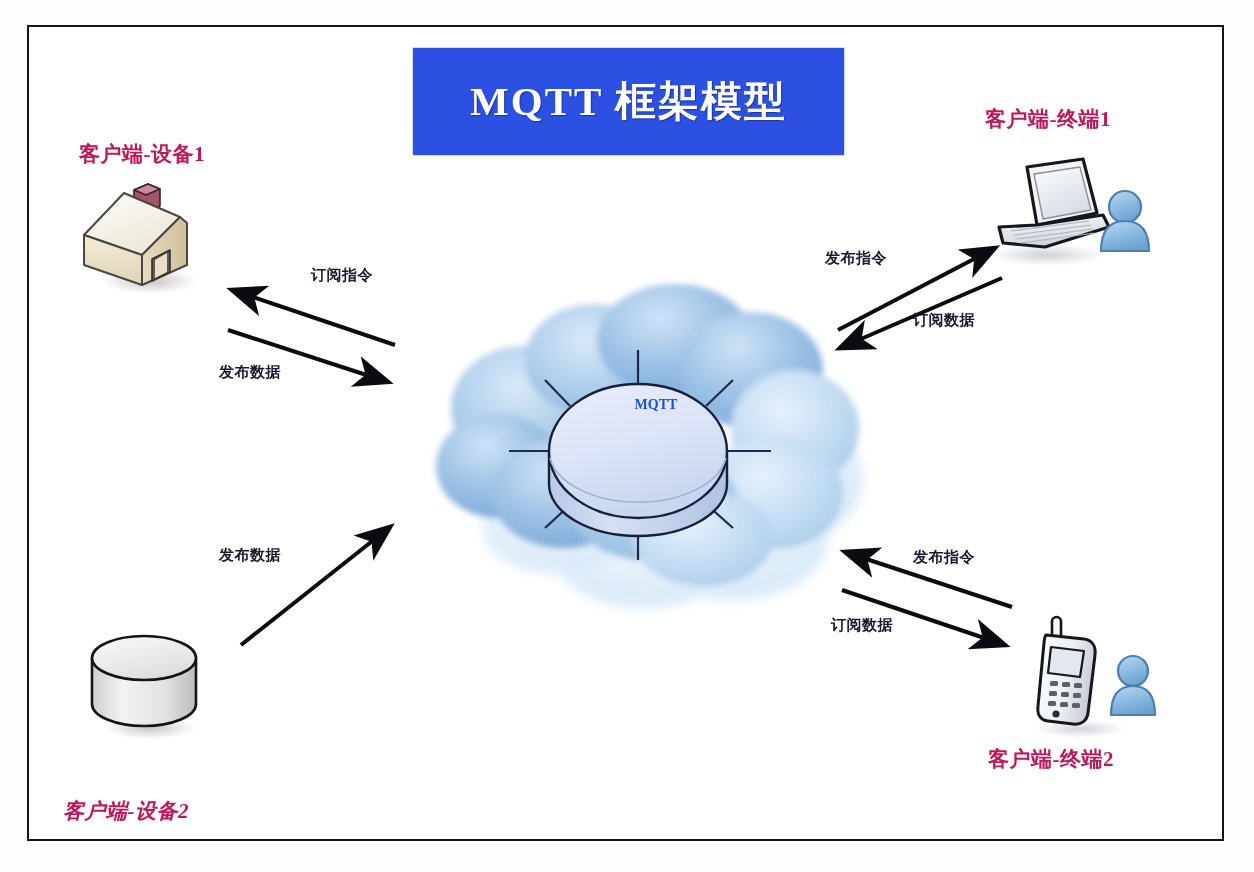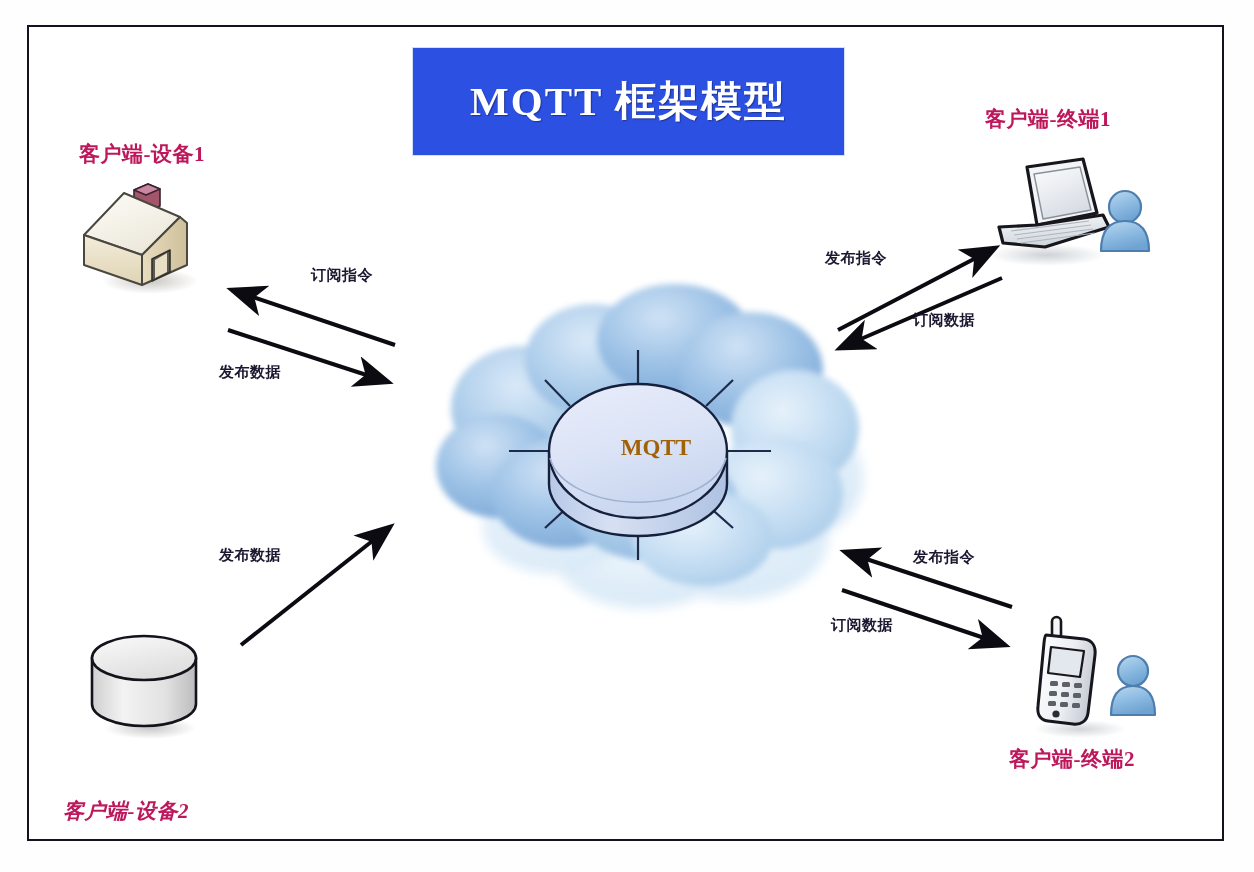--- a/index.html
+++ b/index.html
@@ -88,25 +88,24 @@
     width: 470px;
     height: 320px;
   }
   .broker-text {
     position: absolute;
     left: 536px;
     top: 395px;
     width: 240px;
     text-align: center;
     font-family: "Liberation Serif", "DejaVu Serif", serif;
-    font-size: 23px;
-    color: #a16207;
+    font-size: 14px;
+    color: #1d4ed8;
     line-height: 1.45;
     font-weight: 600;
-    margin-top: 36px;
   }
   .broker-text .l2 { letter-spacing: 1px; }
 </style>
 </head>
 <body>
 
 <div id="canvas">
   <div class="frame"></div>
 
   <div class="title-banner">
@@ -341,21 +340,21 @@
         <rect x="50" y="88" width="8" height="5" rx="1.5"></rect>
       </g>
       <circle cx="34" cy="99" r="3.6" fill="#2a2c31"></circle>
 
       <g>
         <circle cx="111" cy="56" r="15" fill="url(#userG2)" stroke="#4d7ead" stroke-width="2.2"></circle>
         <path d="M 89 100 C 89 79 98 71 111 71 C 124 71 133 79 133 100 Z" fill="url(#userG2)" stroke="#4d7ead" stroke-width="2.2" stroke-linejoin="round"></path>
       </g>
     </svg>
   </div>
-  <div class="node-label" style="left:1009px; top:745px;">客户端-终端2</div>
+  <div class="node-label" style="left:988px; top:745px;">客户端-终端2</div>
 
   <svg id="arrow-layer" viewBox="0 0 1254 872">
     <defs>
       <marker id="ah" markerWidth="11" markerHeight="11" refX="8.5" refY="4" orient="auto" markerUnits="strokeWidth">
         <path d="M 0 0 L 10 4 L 0 8 L 2.6 4 Z" fill="#0c0b12"></path>
       </marker>
     </defs>
     <g stroke="#0c0b12" stroke-width="4" fill="none" marker-end="url(#ah)">
 
       <line x1="395" y1="345" x2="232" y2="290"></line>

